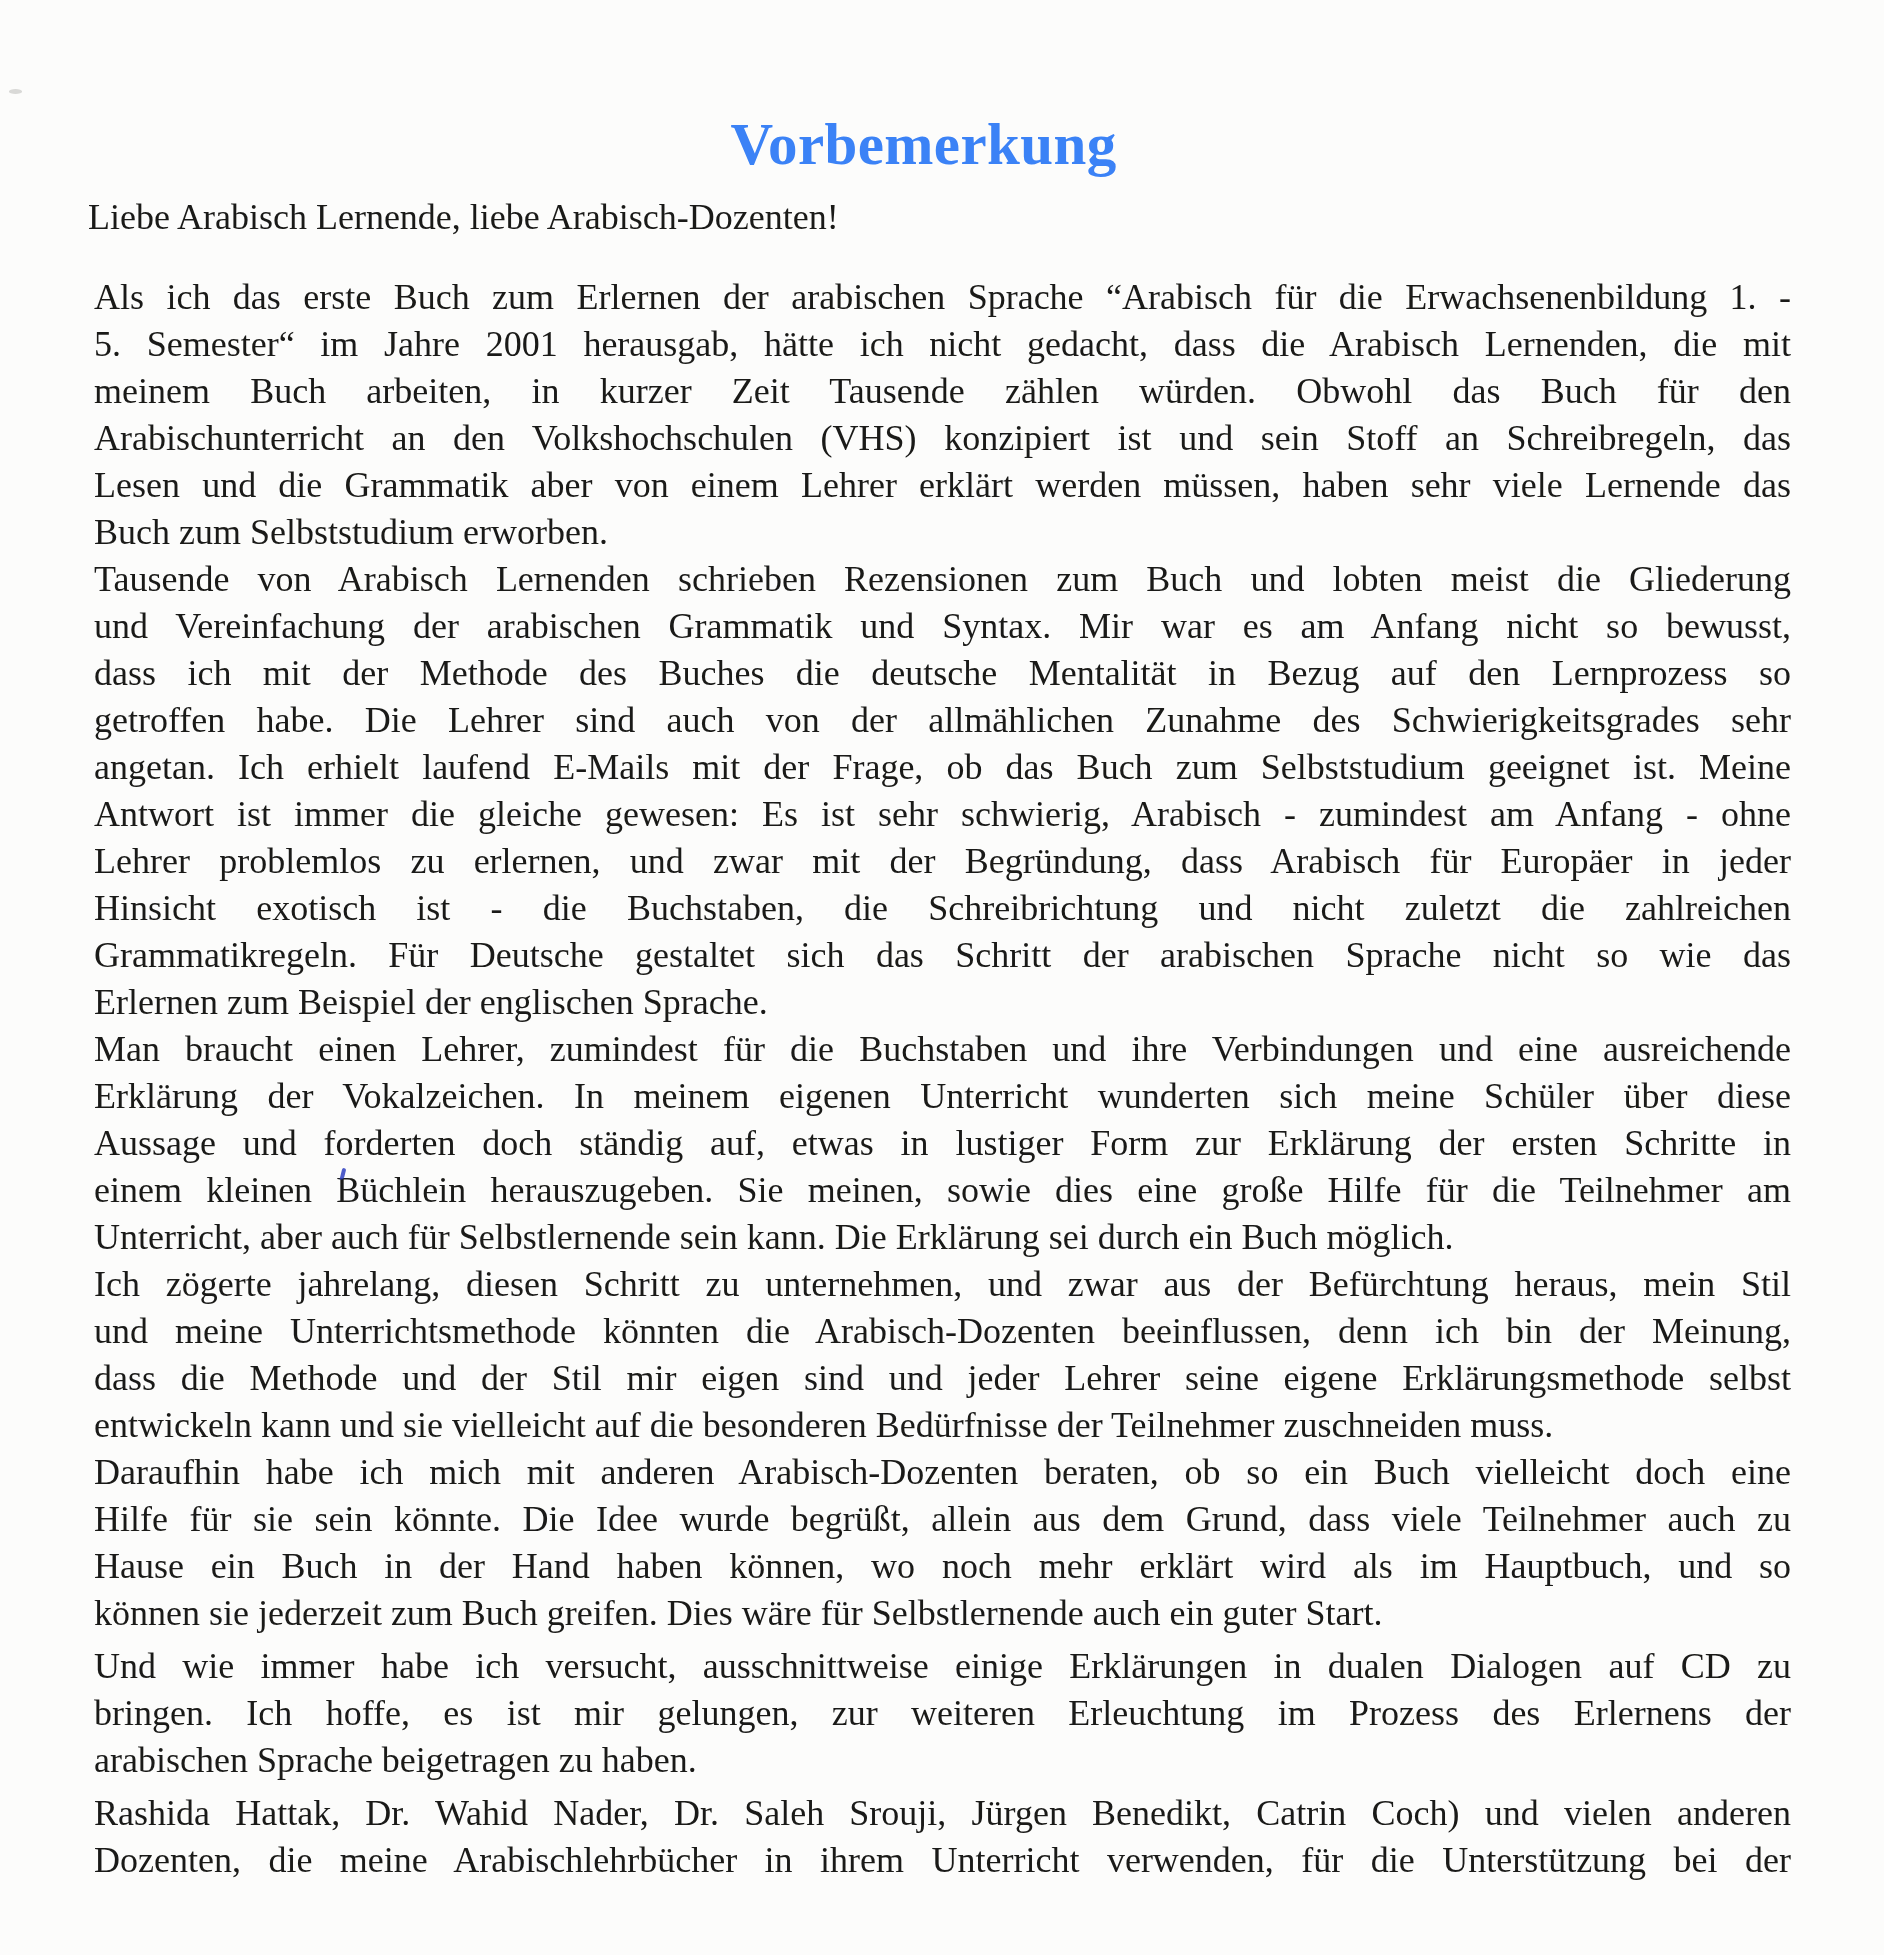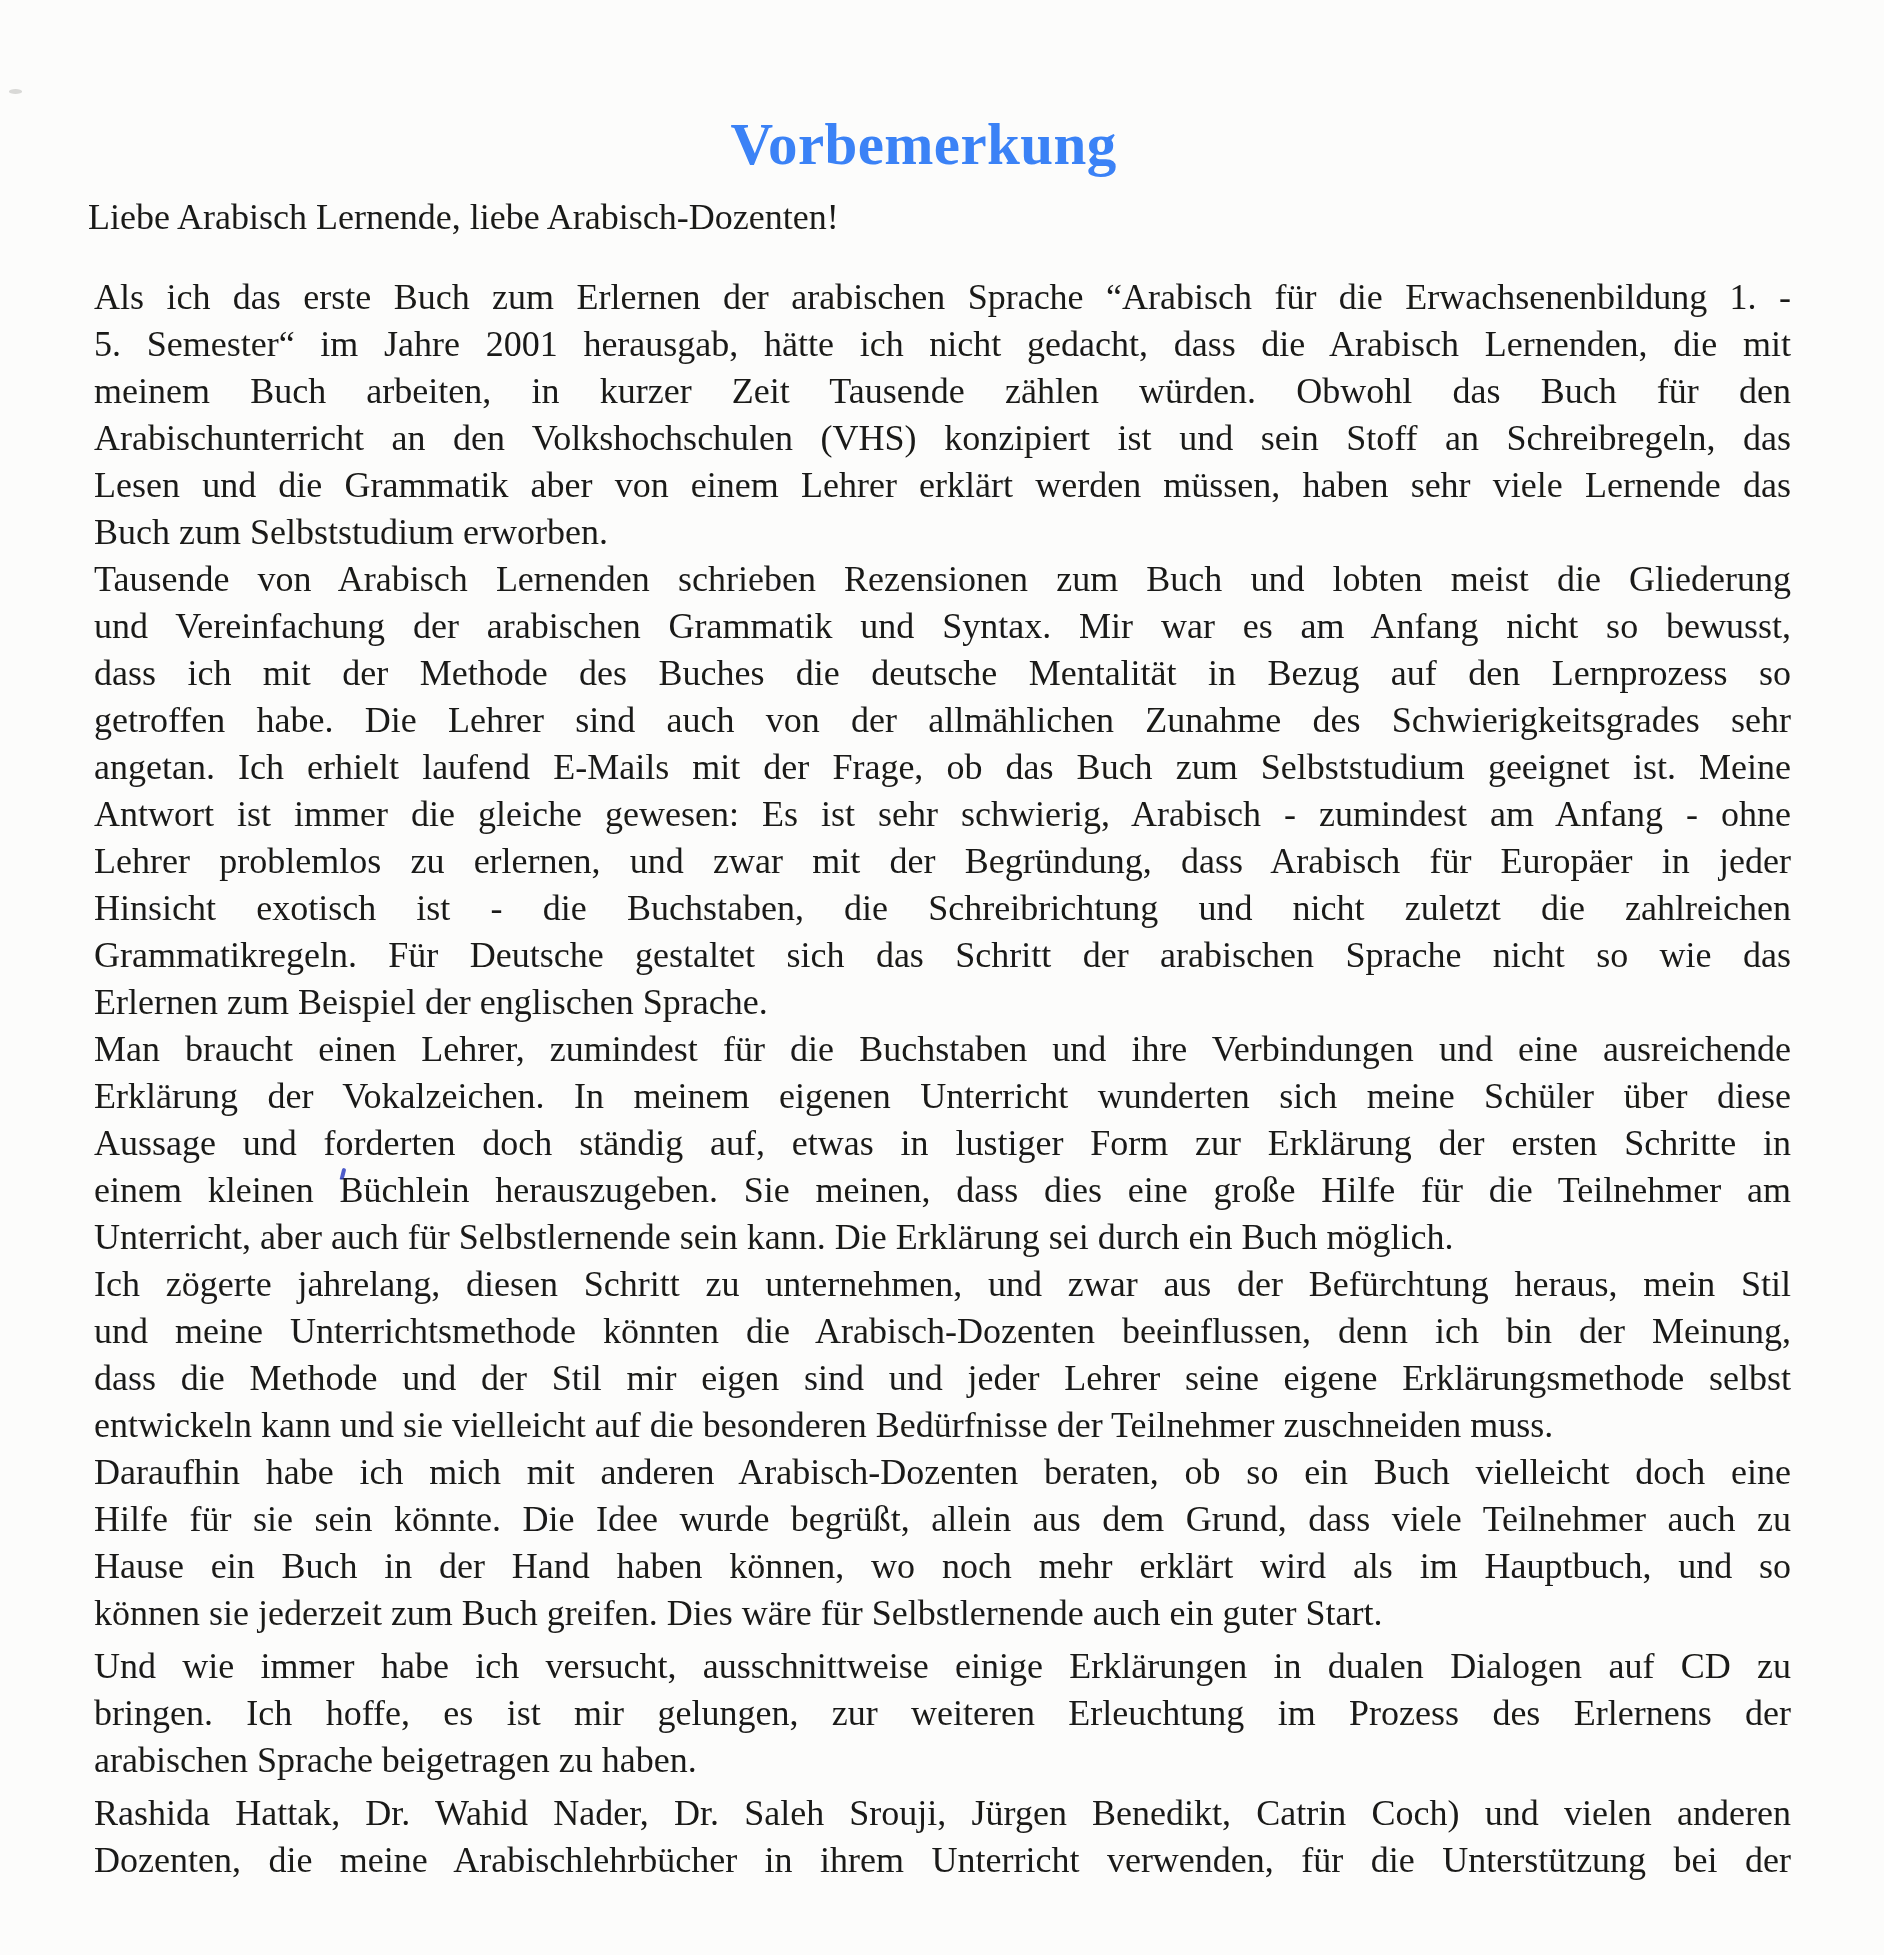--- a/index.html
+++ b/index.html
@@ -108,21 +108,21 @@
           <div class="ln">Antwort ist immer die gleiche gewesen: Es ist sehr schwierig, Arabisch - zumindest am Anfang - ohne</div>
           <div class="ln">Lehrer problemlos zu erlernen, und zwar mit der Begründung, dass Arabisch für Europäer in jeder</div>
           <div class="ln">Hinsicht exotisch ist - die Buchstaben, die Schreibrichtung und nicht zuletzt die zahlreichen</div>
           <div class="ln">Grammatikregeln. Für Deutsche gestaltet sich das Schritt der arabischen Sprache nicht so wie das</div>
           <div class="ln last">Erlernen zum Beispiel der englischen Sprache.</div>
         </div>
         <div class="paragraph">
           <div class="ln">Man braucht einen Lehrer, zumindest für die Buchstaben und ihre Verbindungen und eine ausreichende</div>
           <div class="ln">Erklärung der Vokalzeichen. In meinem eigenen Unterricht wunderten sich meine Schüler über diese</div>
           <div class="ln">Aussage und forderten doch ständig auf, etwas in lustiger Form zur Erklärung der ersten Schritte in</div>
-          <div class="ln">einem kleinen Büchlein herauszugeben. Sie meinen, dass dies eine große Hilfe für die Teilnehmer am</div>
+          <div class="ln">einem kleinen Büchlein herauszugeben. Sie meinen, sowie dies eine große Hilfe für die Teilnehmer am</div>
           <div class="ln last">Unterricht, aber auch für Selbstlernende sein kann. Die Erklärung sei durch ein Buch möglich.</div>
         </div>
         <div class="paragraph">
           <div class="ln">Ich zögerte jahrelang, diesen Schritt zu unternehmen, und zwar aus der Befürchtung heraus, mein Stil</div>
           <div class="ln">und meine Unterrichtsmethode könnten die Arabisch-Dozenten beeinflussen, denn ich bin der Meinung,</div>
           <div class="ln">dass die Methode und der Stil mir eigen sind und jeder Lehrer seine eigene Erklärungsmethode selbst</div>
           <div class="ln last">entwickeln kann und sie vielleicht auf die besonderen Bedürfnisse der Teilnehmer zuschneiden muss.</div>
         </div>
         <div class="paragraph">
           <div class="ln">Daraufhin habe ich mich mit anderen Arabisch-Dozenten beraten, ob so ein Buch vielleicht doch eine</div>

